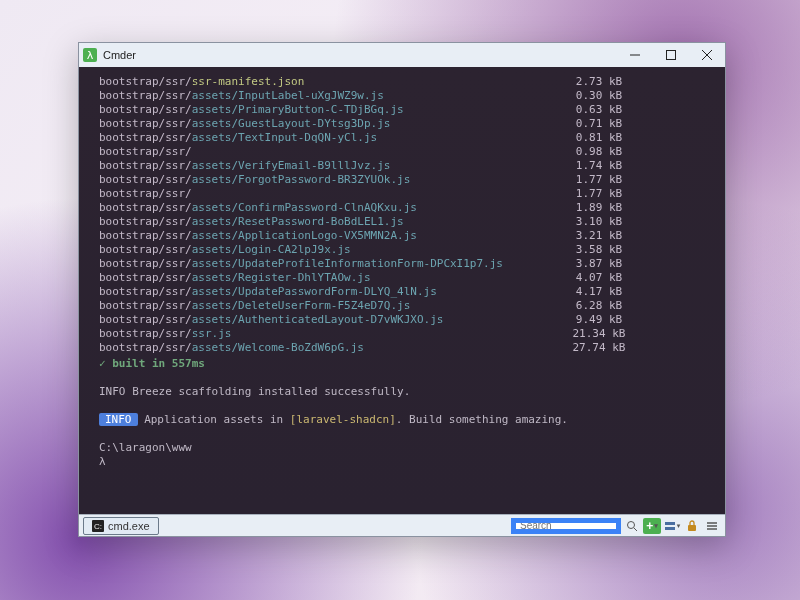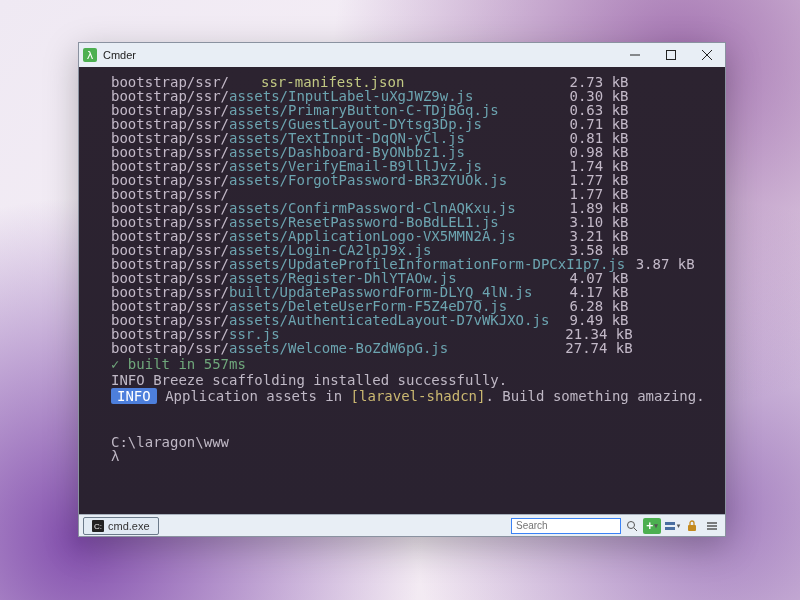--- a/index.html
+++ b/index.html
@@ -31,39 +31,39 @@
     padding-left: 4px;
   }
   .titlebar .icon { width: 14px; height: 14px; margin-right: 6px; display: inline-flex; align-items: center; justify-content: center; }
   .winbtns { margin-left: auto; display: flex; }
   .winbtn { width: 36px; height: 24px; display: flex; align-items: center; justify-content: center; user-select: none; }
   .winbtn svg { width: 10px; height: 10px; }
   .terminal {
     flex: 1;
     background: #2a2230;
     background: linear-gradient(180deg,#2c2330 0%, #2a2230 100%);
-    padding: 8px 16px 4px 32px;
-    font-size: 14px;
+    padding: 8px 16px 4px 20px;
+    font-size: 11px;
     line-height: 14px;
     color: #c9c4c7;
     overflow: hidden;
   }
   .row { display: flex; white-space: pre; }
   .path-base { color: #c3b9c8; }
-  .path-high { color: #c2c983; margin-left: 32px; }   
+  .path-high { color: #c2c983; }   
   .path-cyan { color: #6ca4b0; }   
   .size { margin-left: auto; margin-right: 70px; color: #c3b9c8; min-width: 80px; text-align: center; }
-  .built { color: #6fa77b; margin-top: 2px; }
+  .built { color: #6fa77b; margin-top: 2px; font-weight: bold; }
   .info-plain { color: #bfb8c5; }
-  .info-line { margin-top: 2px; }
+  .info-line { margin-top: 14px; }
   .badge-info {
     background: #4d7fdc; color: #fff; padding: 0 6px; border-radius: 2px;
   }
   .bracket { color: #cbb871; }
-  .prompt { margin-top: 32px; color: #bfb8c5; }
+  .prompt { margin-top: 14px; color: #bfb8c5; }
   .caret { color: #bfb8c5; }
 
   .statusbar {
     display: flex; align-items: center;
     height: 22px;
     background: #e8eef5;
     border-top: 1px solid #a7b0bc;
     font-family: "Segoe UI", Tahoma, sans-serif;
     font-size: 11px;
     color: #333;
@@ -74,21 +74,21 @@
     gap: 4px;
     padding: 0 8px;
     height: 18px;
     border: 1px solid #6b7a8a;
     background: #e2ebf4;
     border-radius: 2px;
   }
   .search {
     margin-left: auto;
     width: 110px; height: 16px;
-    border: 1px solid #3b82f6;
+    border: 5px solid #3b82f6;
     background: #fff;
     font-size: 10px;
     padding: 0 4px;
     color: #999;
     font-family: "Segoe UI", sans-serif;
   }
   .sb-icon { width: 18px; height: 16px; display: flex; align-items: center; justify-content: center; margin-left: 2px; }
   .sb-icon.plus { background: #4caf50; color: #fff; font-weight: bold; font-size: 12px; border-radius: 2px; }
   .sb-icon.lock { color: #c48a1f; }
   .sb-icon.menu { color: #3a567a; }
@@ -129,31 +129,31 @@
     </div>
   </div>
 
   <div class="terminal">
     <div id="file-list">
         <div class="row"><span class="path-base">bootstrap/ssr/</span><span class="path-high">ssr-manifest.json</span><span class="size">2.73 kB</span></div>
         <div class="row"><span class="path-base">bootstrap/ssr/</span><span class="path-cyan">assets/InputLabel-uXgJWZ9w.js</span><span class="size">0.30 kB</span></div>
         <div class="row"><span class="path-base">bootstrap/ssr/</span><span class="path-cyan">assets/PrimaryButton-C-TDjBGq.js</span><span class="size">0.63 kB</span></div>
         <div class="row"><span class="path-base">bootstrap/ssr/</span><span class="path-cyan">assets/GuestLayout-DYtsg3Dp.js</span><span class="size">0.71 kB</span></div>
         <div class="row"><span class="path-base">bootstrap/ssr/</span><span class="path-cyan">assets/TextInput-DqQN-yCl.js</span><span class="size">0.81 kB</span></div>
-        <div class="row"><span class="path-base">bootstrap/ssr/</span><span class="path-cyan">assets/Dashboard-ByONbbz1.js</span><span class="size">0.98 kB</span></div>
+        <div class="row"><span class="path-base">bootstrap/ssr/</span><span class="size">0.98 kB</span></div>
         <div class="row"><span class="path-base">bootstrap/ssr/</span><span class="path-cyan">assets/VerifyEmail-B9lllJvz.js</span><span class="size">1.74 kB</span></div>
         <div class="row"><span class="path-base">bootstrap/ssr/</span><span class="path-cyan">assets/ForgotPassword-BR3ZYUOk.js</span><span class="size">1.77 kB</span></div>
         <div class="row"><span class="path-base">bootstrap/ssr/</span><span class="size">1.77 kB</span></div>
         <div class="row"><span class="path-base">bootstrap/ssr/</span><span class="path-cyan">assets/ConfirmPassword-ClnAQKxu.js</span><span class="size">1.89 kB</span></div>
         <div class="row"><span class="path-base">bootstrap/ssr/</span><span class="path-cyan">assets/ResetPassword-BoBdLEL1.js</span><span class="size">3.10 kB</span></div>
         <div class="row"><span class="path-base">bootstrap/ssr/</span><span class="path-cyan">assets/ApplicationLogo-VX5MMN2A.js</span><span class="size">3.21 kB</span></div>
         <div class="row"><span class="path-base">bootstrap/ssr/</span><span class="path-cyan">assets/Login-CA2lpJ9x.js</span><span class="size">3.58 kB</span></div>
         <div class="row"><span class="path-base">bootstrap/ssr/</span><span class="path-cyan">assets/UpdateProfileInformationForm-DPCxI1p7.js</span><span class="size">3.87 kB</span></div>
         <div class="row"><span class="path-base">bootstrap/ssr/</span><span class="path-cyan">assets/Register-DhlYTAOw.js</span><span class="size">4.07 kB</span></div>
-        <div class="row"><span class="path-base">bootstrap/ssr/</span><span class="path-cyan">built/UpdatePasswordForm-DLYQ_4lN.js</span><span class="size">4.17 kB</span></div>
+        <div class="row"><span class="path-base">bootstrap/ssr/</span><span class="path-cyan">assets/UpdatePasswordForm-DLYQ_4lN.js</span><span class="size">4.17 kB</span></div>
         <div class="row"><span class="path-base">bootstrap/ssr/</span><span class="path-cyan">assets/DeleteUserForm-F5Z4eD7Q.js</span><span class="size">6.28 kB</span></div>
         <div class="row"><span class="path-base">bootstrap/ssr/</span><span class="path-cyan">assets/AuthenticatedLayout-D7vWKJXO.js</span><span class="size">9.49 kB</span></div>
         <div class="row"><span class="path-base">bootstrap/ssr/</span><span class="path-cyan">ssr.js</span><span class="size">21.34 kB</span></div>
         <div class="row"><span class="path-base">bootstrap/ssr/</span><span class="path-cyan">assets/Welcome-BoZdW6pG.js</span><span class="size">27.74 kB</span></div>
       </div>
     <div class="built">✓ built in 557ms</div>
 
     <div class="info-line">
       <span>  </span><span class="info-plain">INFO</span>
       <span>  </span><span class="info-plain">Breeze scaffolding installed successfully.</span>

